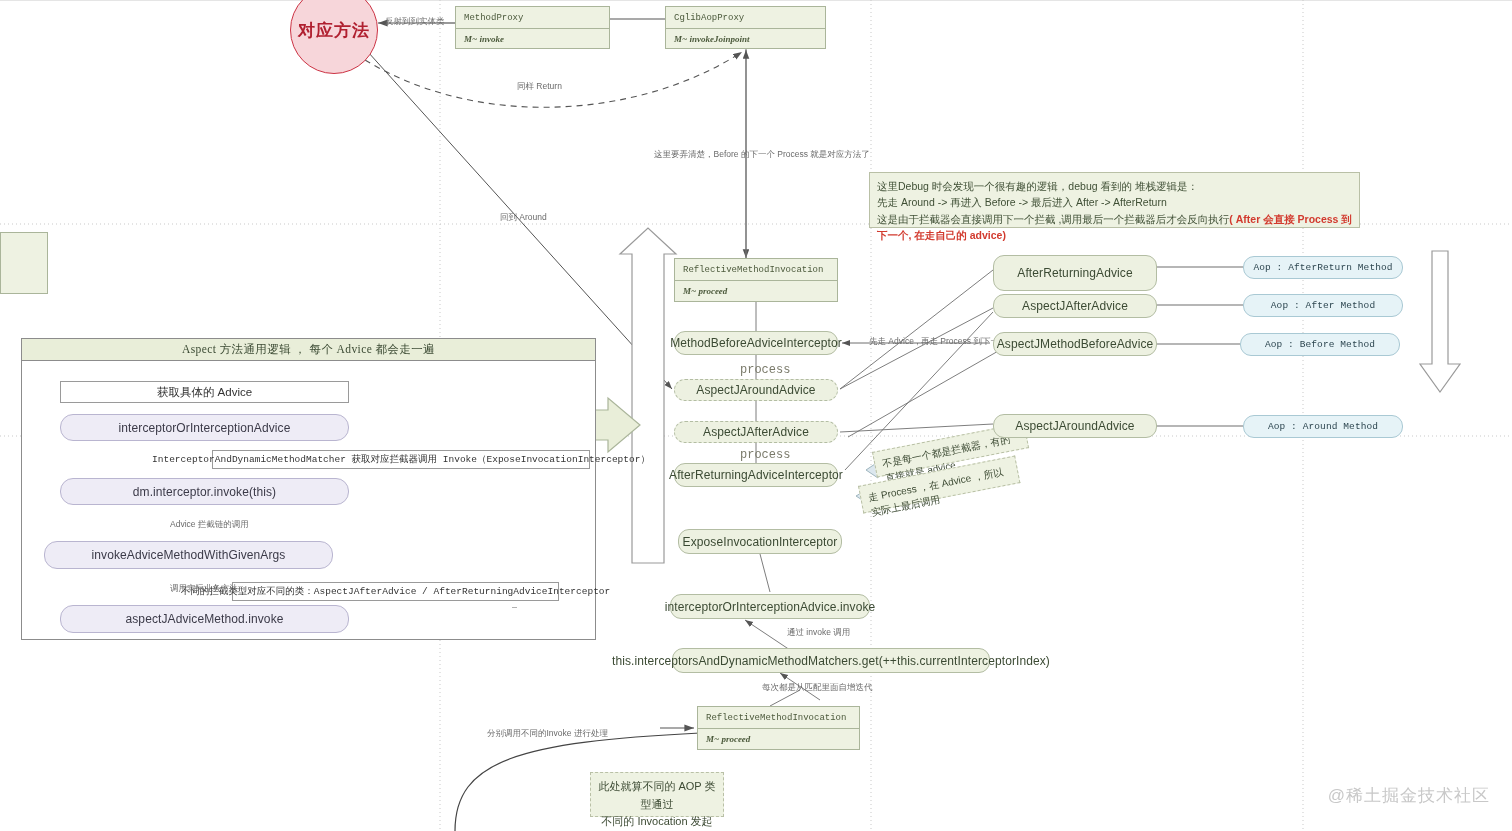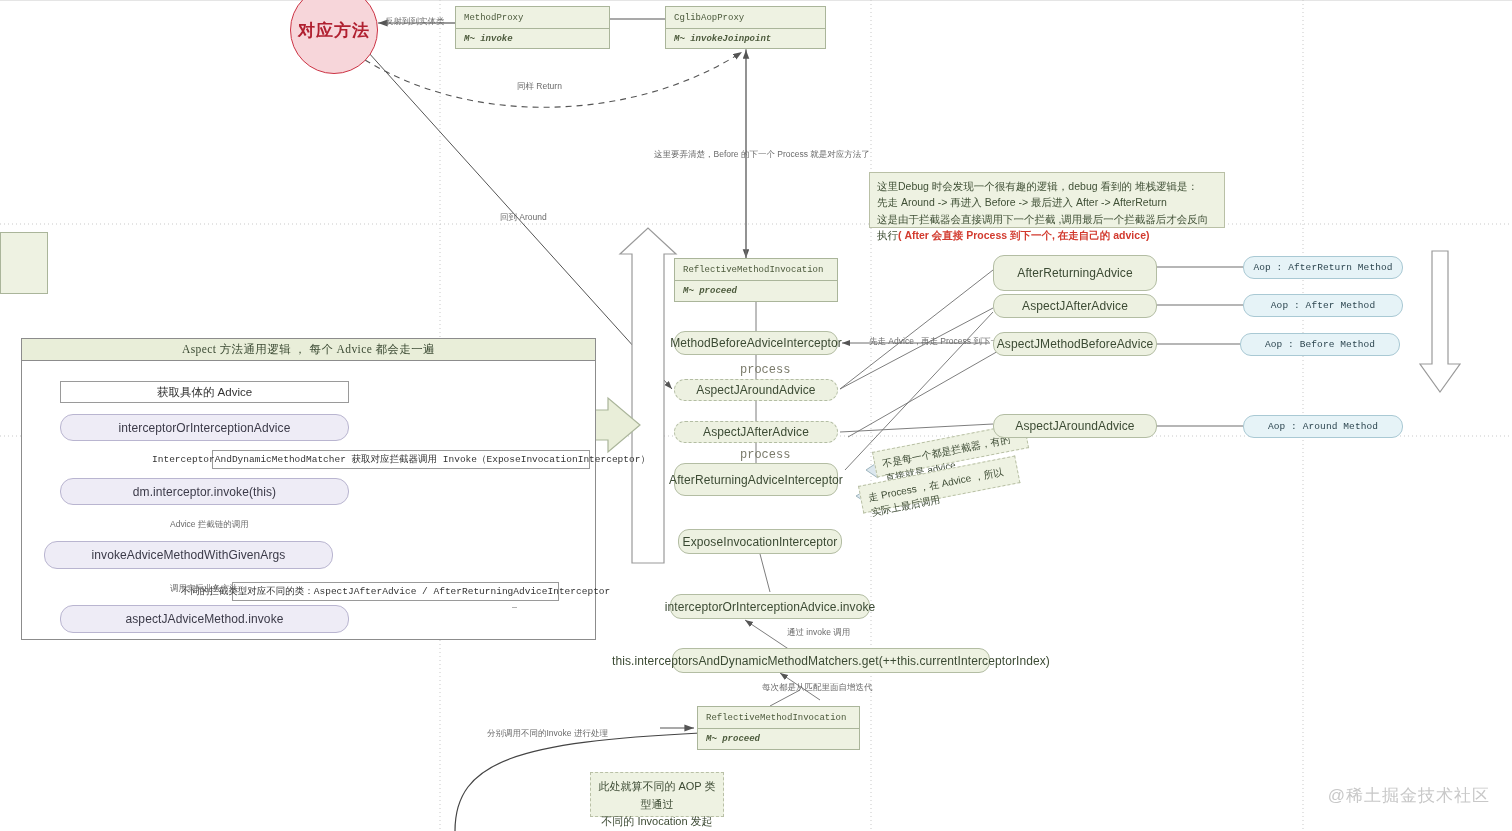--- a/index.html
+++ b/index.html
@@ -14,21 +14,21 @@
 
   
   .clsbox{position:absolute;box-sizing:border-box;border:1px solid #aab59a;background:#eef2e2;}
   .clsbox .cls-title{
     box-sizing:border-box;height:22px;line-height:22px;padding:0 8px;
     font-family:"Liberation Mono", monospace;font-size:9px;color:#4c5a3c;
     border-bottom:1px solid #aab59a;white-space:nowrap;overflow:hidden;
   }
   .clsbox .cls-member{
     box-sizing:border-box;height:21px;line-height:21px;padding:0 8px;
-    font-family:Liberation Mono, monospace;font-size:9px;color:#4c5a3c;
+    font-family:Liberation Serif, serif;font-size:9px;color:#4c5a3c;
     font-style:italic;font-weight:bold;white-space:nowrap;overflow:hidden;
   }
 
   
   .pill{
     position:absolute;box-sizing:border-box;border:1px solid #b3bda3;border-radius:11px;
     background:#edf1e1;display:flex;align-items:center;justify-content:center;
     font-size:12px;color:#3b4a33;letter-spacing:.1px;white-space:nowrap;
   }
   
@@ -189,21 +189,21 @@
     <div class="cls-member">M~ invoke</div>
   </div>
 
   <div class="clsbox" style="left:665px;top:6px;width:161px;height:43px;">
     <div class="cls-title">CglibAopProxy</div>
     <div class="cls-member">M~ invokeJoinpoint</div>
   </div>
 
   <div class="elabel" style="left:515px;top:81px;">同样 Return</div>
 
-  <div class="note big" style="left:869px;top:172px;width:356px;height:56px;">
+  <div class="note big" style="left:869px;top:172px;width:491px;height:56px;">
     <div>这里Debug 时会发现一个很有趣的逻辑，debug 看到的 堆栈逻辑是：</div>
     <div>先走 Around -&gt; 再进入 Before -&gt; 最后进入 After -&gt; AfterReturn</div>
     <div><span>这是由于拦截器会直接调用下一个拦截 ,调用最后一个拦截器后才会反向执行</span><span class="hl">( After 会直接 Process 到下一个, 在走自己的 advice)</span></div>
   </div>
 
   <div class="clsbox" style="left:674px;top:258px;width:164px;height:44px;">
     <div class="cls-title">ReflectiveMethodInvocation</div>
     <div class="cls-member">M~ proceed</div>
   </div>
 
@@ -212,21 +212,21 @@
   </div>
 
   <div class="pill dashed" style="left:674px;top:379px;width:164px;height:22px;">
     <span>AspectJAroundAdvice</span>
   </div>
 
   <div class="pill dashed" style="left:674px;top:421px;width:164px;height:22px;">
     <span>AspectJAfterAdvice</span>
   </div>
 
-  <div class="pill" style="left:674px;top:463px;width:164px;height:33px;">
+  <div class="pill" style="left:674px;top:463px;width:164px;height:24px;">
     <span>AfterReturningAdviceInterceptor</span>
   </div>
 
   <div class="pill" style="left:678px;top:529px;width:164px;height:25px;">
     <span>ExposeInvocationInterceptor</span>
   </div>
 
   <div class="pill" style="left:670px;top:594px;width:200px;height:25px;">
     <span>interceptorOrInterceptionAdvice.invoke</span>
   </div>

